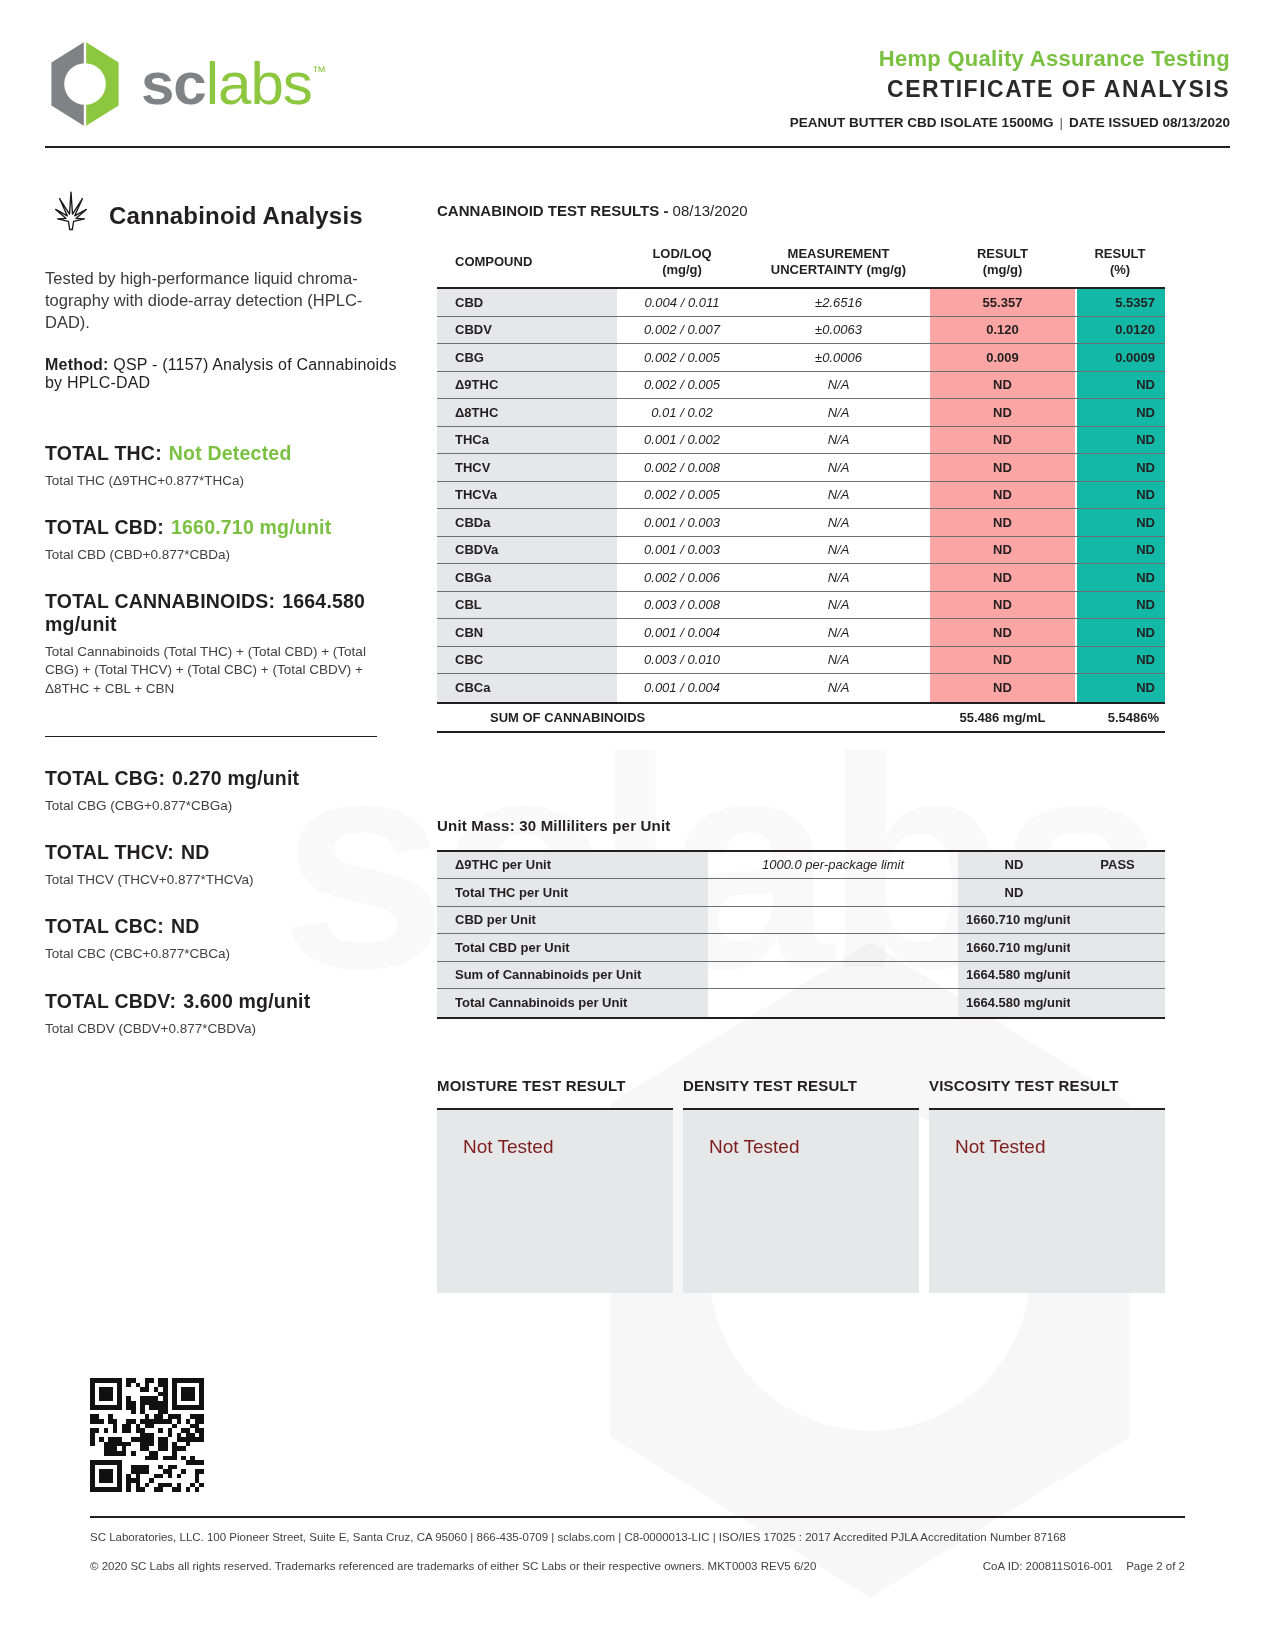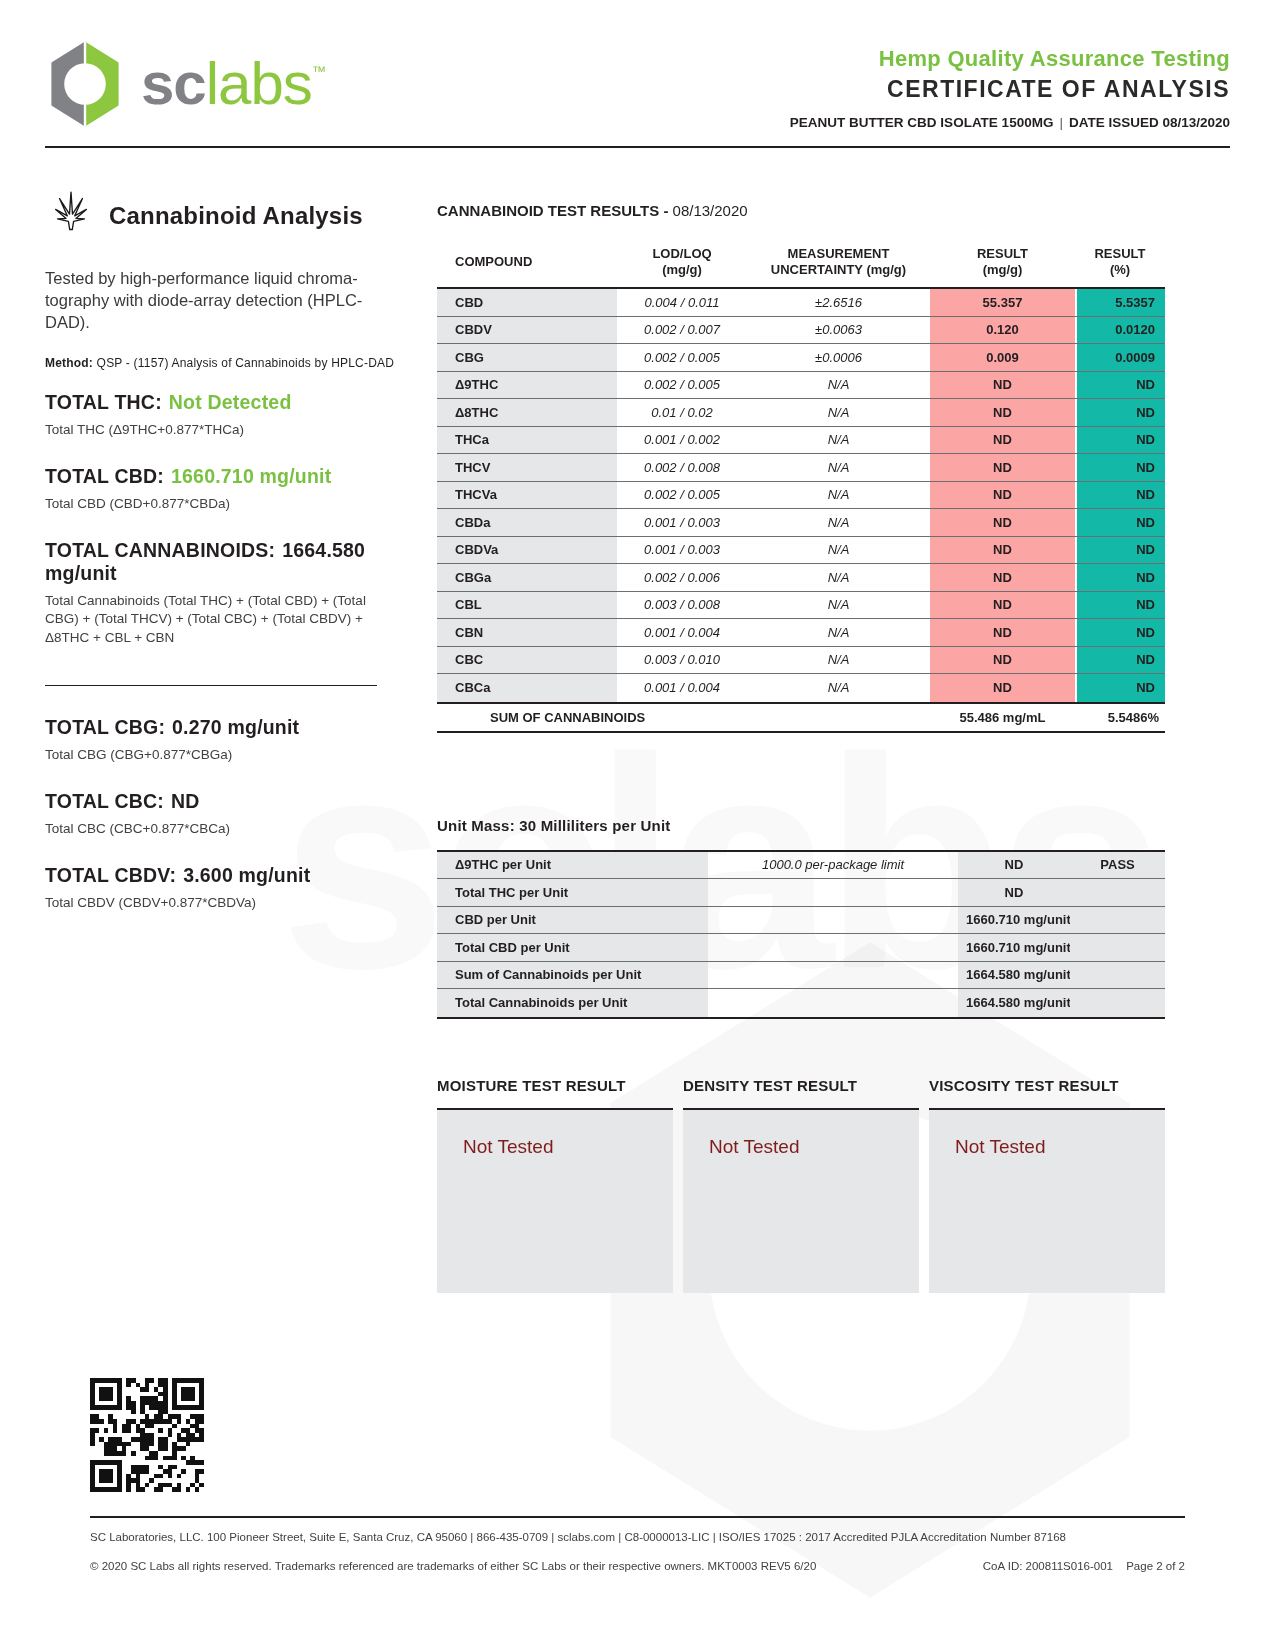--- a/index.html
+++ b/index.html
@@ -30,24 +30,24 @@
 
   
   .main { display:flex; }
   .col-left { width:392px; flex:none; padding-right:28px; }
   .col-right { width:728px; flex:none; }
 
   .panel-title-row { display:flex; align-items:center; gap:12px; margin-top:42px; }
   .panel-title { font-size:24px; font-weight:bold; letter-spacing:0.2px; }
   .leaf { flex:none; }
   .desc { margin-top:26px; font-size:16.5px; line-height:1.33; color:#3a3a3a; max-width:352px; }
-  .method { margin-top:22px; font-size:12px; color:#231f20; letter-spacing:0.2px; }
+  .method { margin-top:22px; font-size:16px; color:#231f20; letter-spacing:0.2px; }
   .method b { font-weight:bold; }
 
-  .totals { margin-top:21px; }
+  .totals { margin-top:50px; }
   .total { margin-bottom:26px; }
   .t-line { font-size:19.5px; font-weight:bold; letter-spacing:0.2px; }
   .t-value { margin-left:7px; }
   .t-value.green { color:#7ac142; }
   .t-formula { margin-top:7px; font-size:13.5px; line-height:1.35; color:#414042; max-width:345px; }
   .totals-divider { border:none; border-top:1.5px solid #231f20; width:332px; margin:38px 0 30px 0; }
 
   
   .results-title { margin-top:54px; font-size:15px; }
   .results-title .bold { font-weight:bold; }
@@ -158,20 +158,24 @@
             <div class="t-formula">Total CBD (CBD+0.877*CBDa)</div>
           </div>
           <div class="total">
             <div class="t-line"><span>TOTAL CANNABINOIDS:</span><span class="t-value">1664.580 mg/unit</span></div>
             <div class="t-formula">Total Cannabinoids (Total THC) + (Total CBD) + (Total CBG) + (Total THCV) + (Total CBC) + (Total CBDV) + Δ8THC + CBL + CBN</div>
           </div>
           <hr class="totals-divider">
           <div class="total">
             <div class="t-line"><span>TOTAL CBG:</span><span class="t-value">0.270 mg/unit</span></div>
             <div class="t-formula">Total CBG (CBG+0.877*CBGa)</div>
+          </div>
+          <div class="total">
+            <div class="t-line"><span>TOTAL THCV:</span><span class="t-value">ND</span></div>
+            <div class="t-formula">Total THCV (THCV+0.877*THCVa)</div>
           </div>
           <div class="total">
             <div class="t-line"><span>TOTAL CBC:</span><span class="t-value">ND</span></div>
             <div class="t-formula">Total CBC (CBC+0.877*CBCa)</div>
           </div>
           <div class="total">
             <div class="t-line"><span>TOTAL CBDV:</span><span class="t-value">3.600 mg/unit</span></div>
             <div class="t-formula">Total CBDV (CBDV+0.877*CBDVa)</div>
           </div>
         </div>

